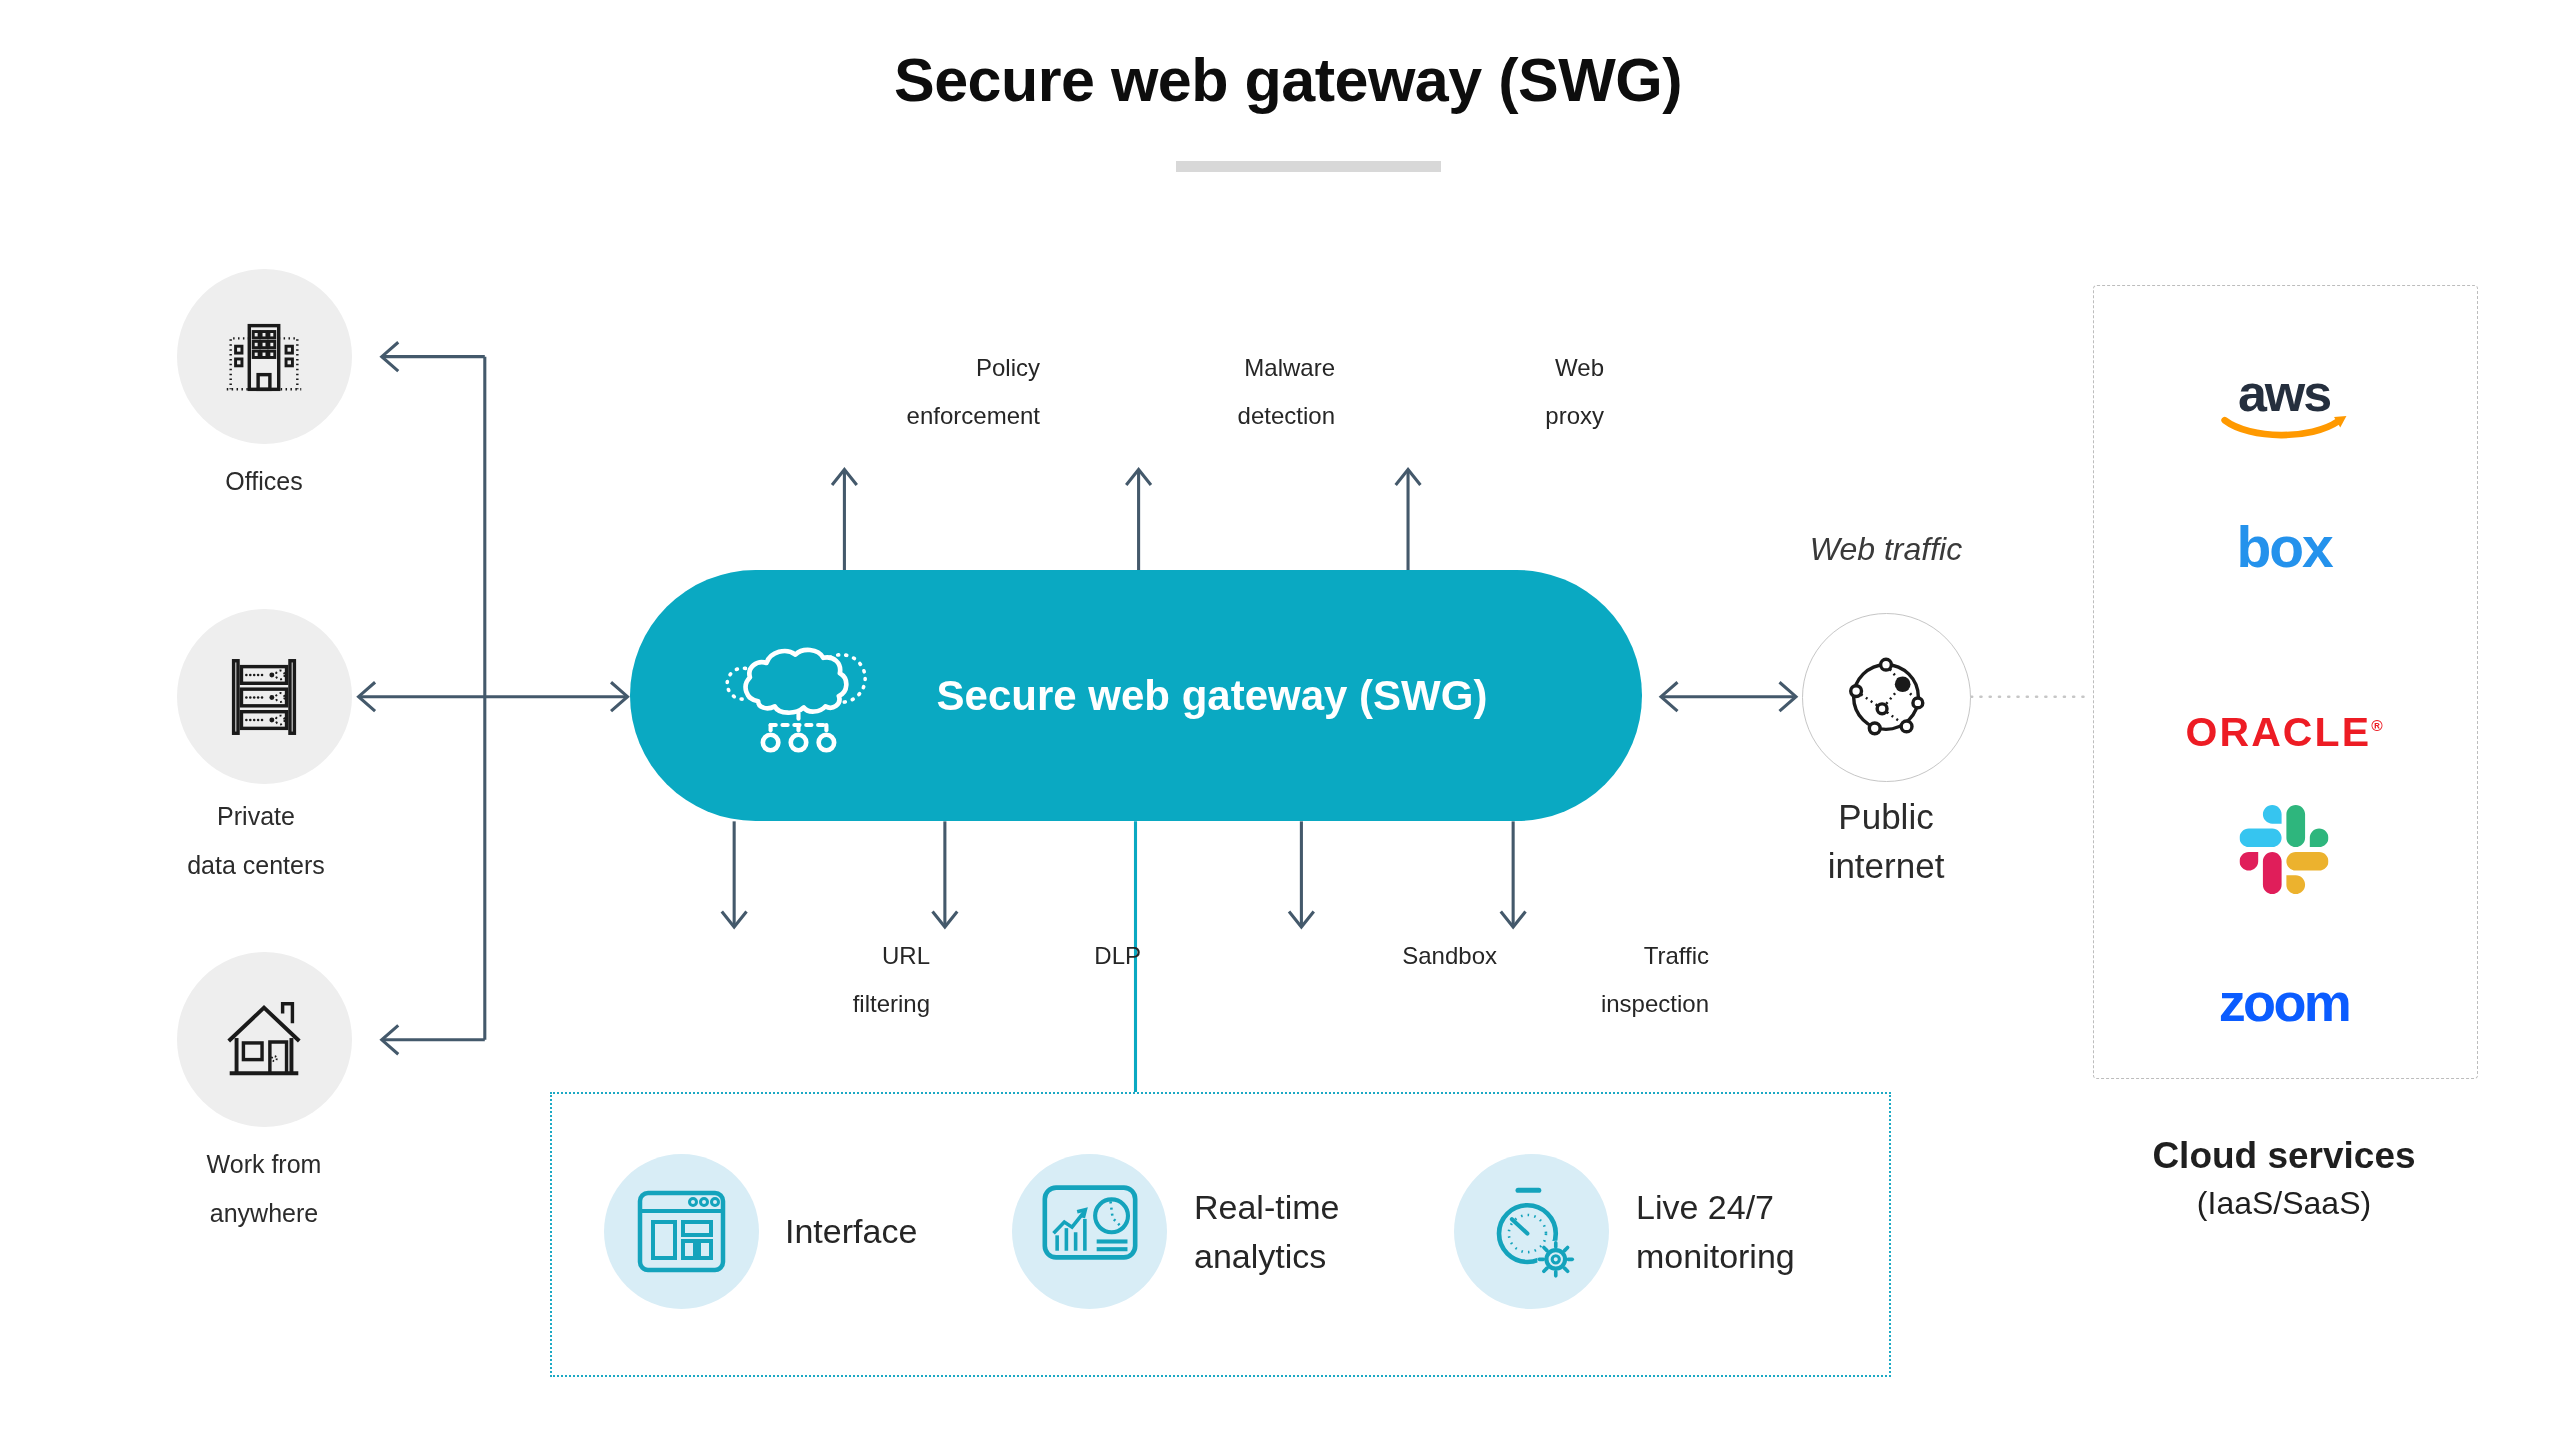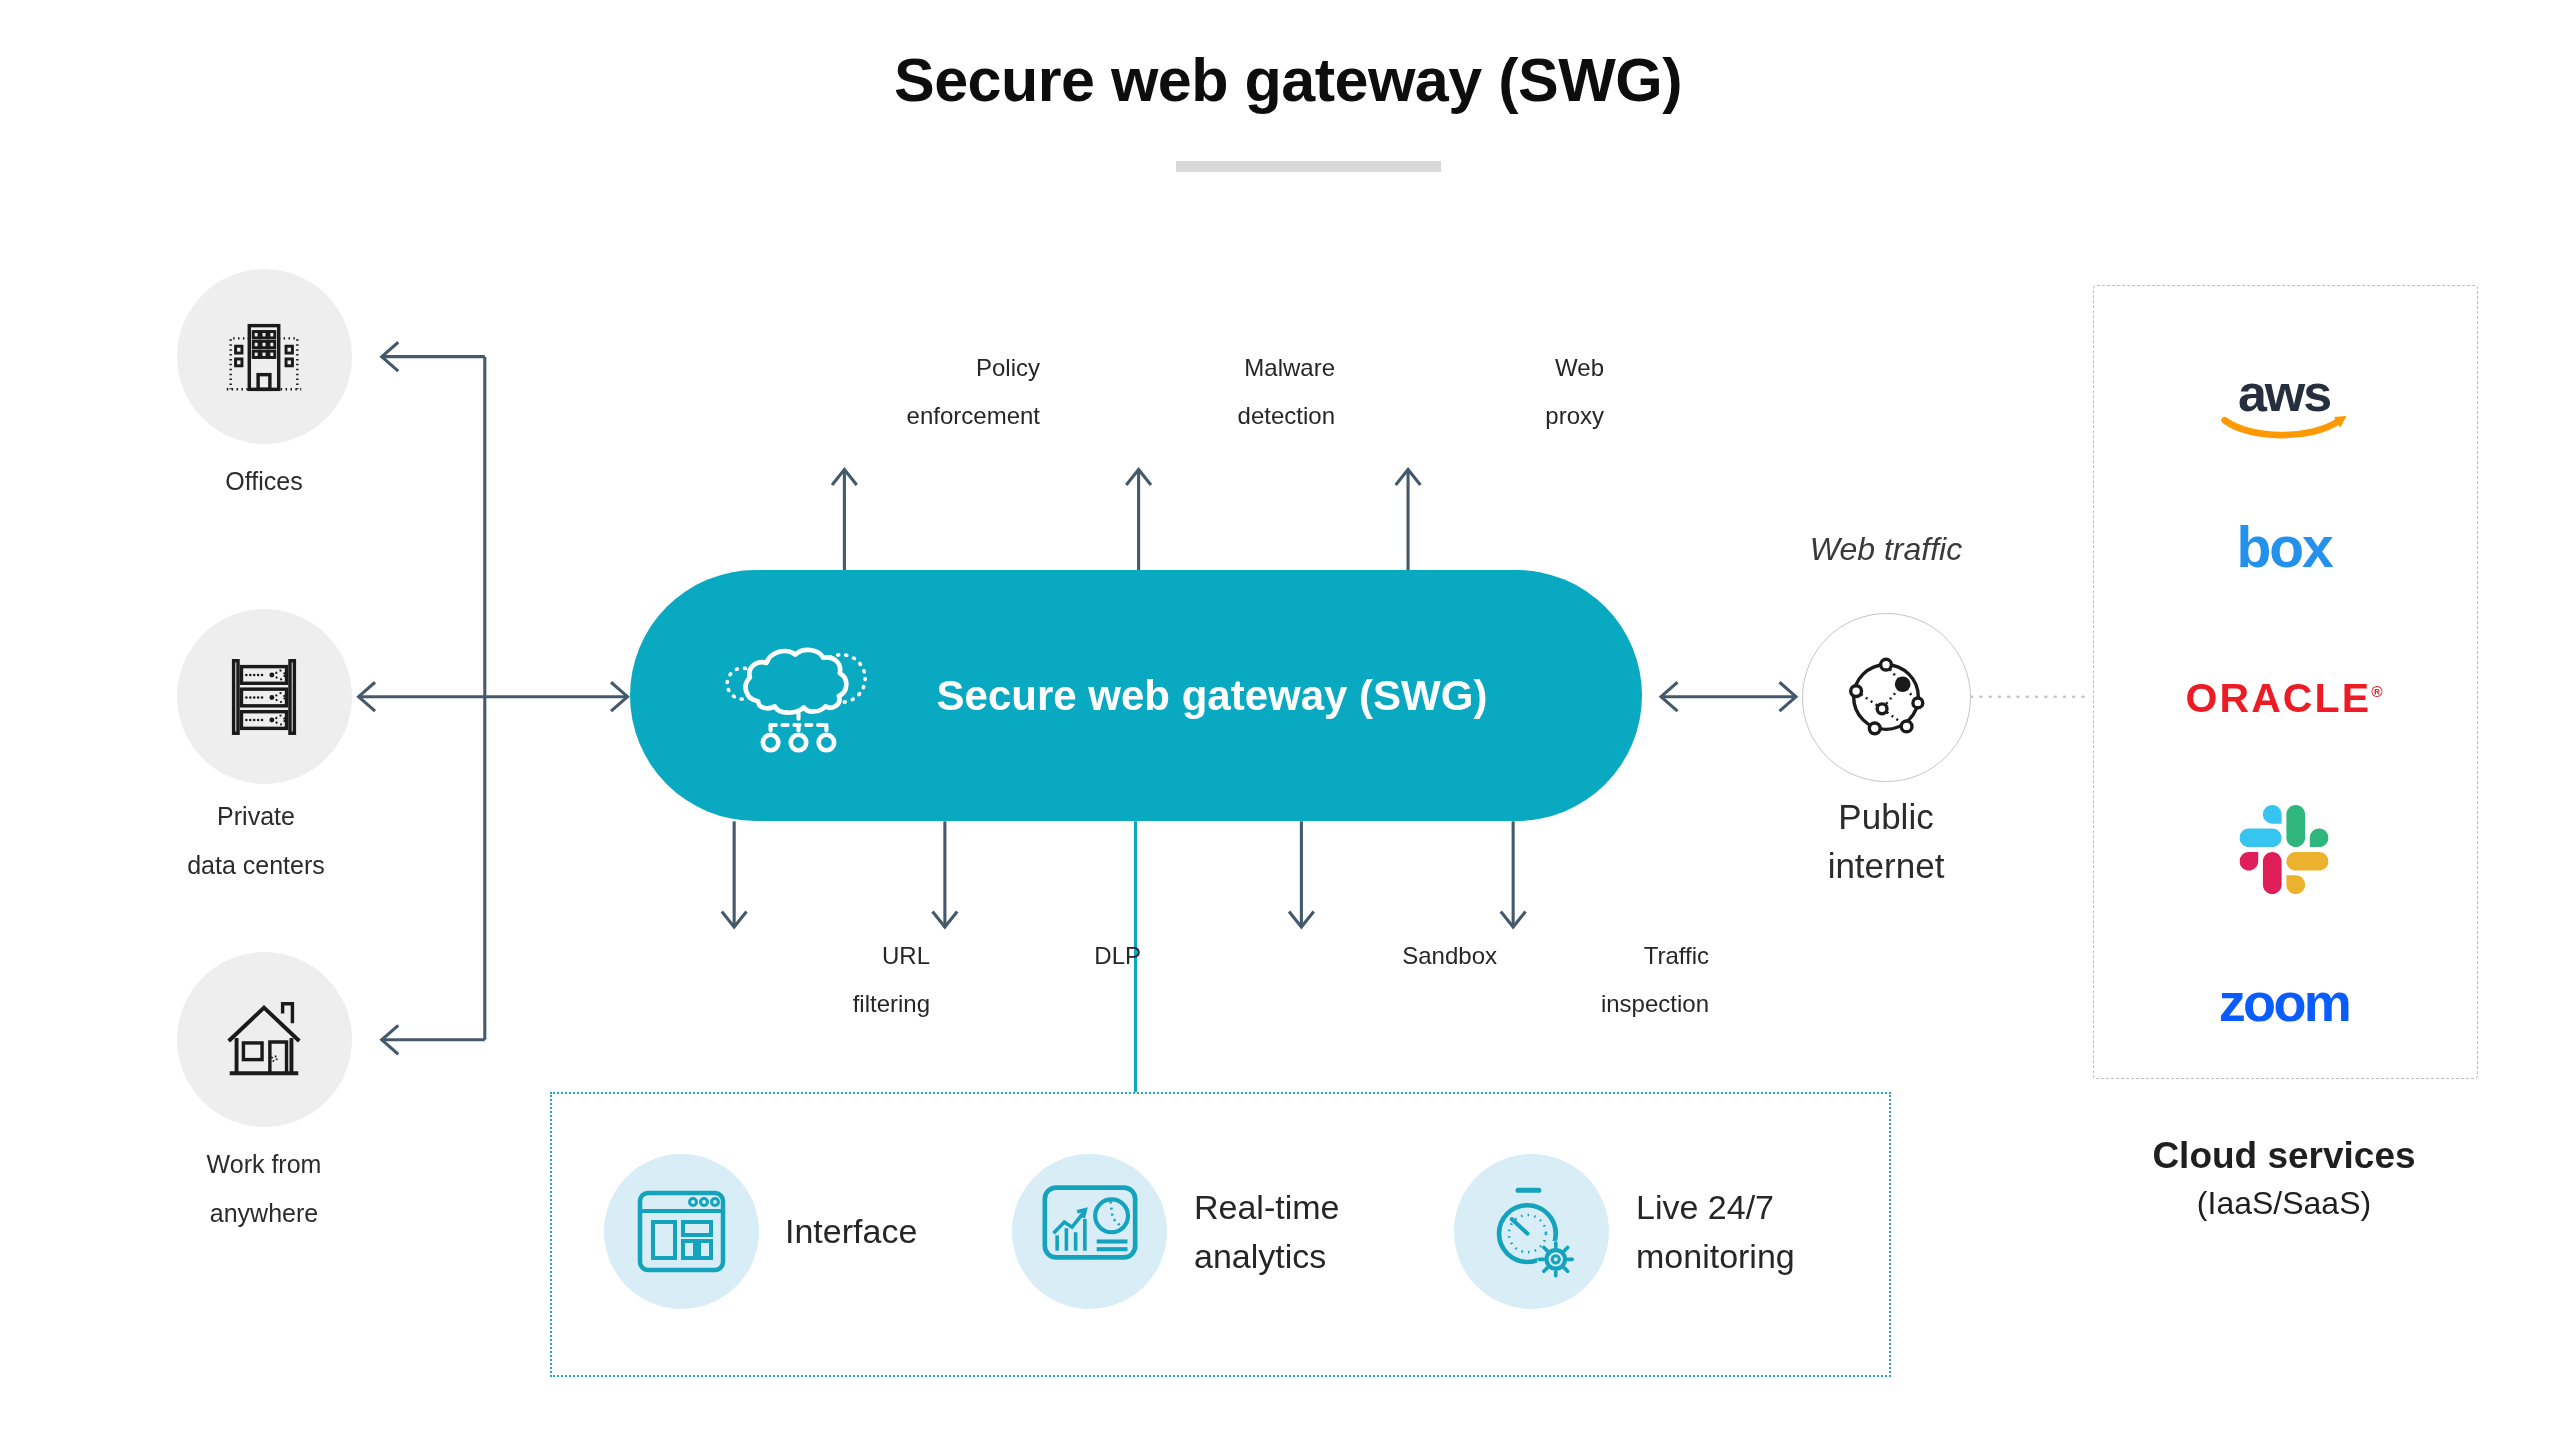--- a/index.html
+++ b/index.html
@@ -44,21 +44,21 @@
 
   
   #cloud-box{left:2093px;top:285px;width:383px;height:792px;background:#fff;
              border:1.5px dashed var(--dashed-gray);border-radius:4.1px;}
   .logo{left:2284px;transform:translateX(-50%);text-align:center;white-space:nowrap;}
   #logo-aws{top:355px;margin-top:12px;}
   #logo-aws .aws-word{font-size:52px;font-weight:700;letter-spacing:-2.1px;
                       color:var(--aws-dark);line-height:52px;display:block;}
   #logo-box{top:519px;font-size:57px;font-weight:700;letter-spacing:-2.1px;
             color:var(--box-blue);line-height:57px;}
-  #logo-oracle{top:670px;font-size:41px;font-weight:700;letter-spacing:2.1px;
+  #logo-oracle{top:704px;font-size:41px;font-weight:700;letter-spacing:2.1px;
                color:var(--oracle-red);line-height:43px;}
   #logo-oracle sup{font-size:15.5px;letter-spacing:0;}
   #logo-slack{top:805px;}
   #logo-zoom{top:975px;font-size:54px;font-weight:700;letter-spacing:-2.6px;
              color:var(--zoom-blue);line-height:54px;}
   #cloud-caption{left:2052px;top:1131px;width:464px;text-align:center;color:#1f1f1f;}
   #cloud-caption .c1{font-size:37px;font-weight:700;line-height:49px;}
   #cloud-caption .c2{font-size:32px;font-weight:400;line-height:47px;}
 
   

